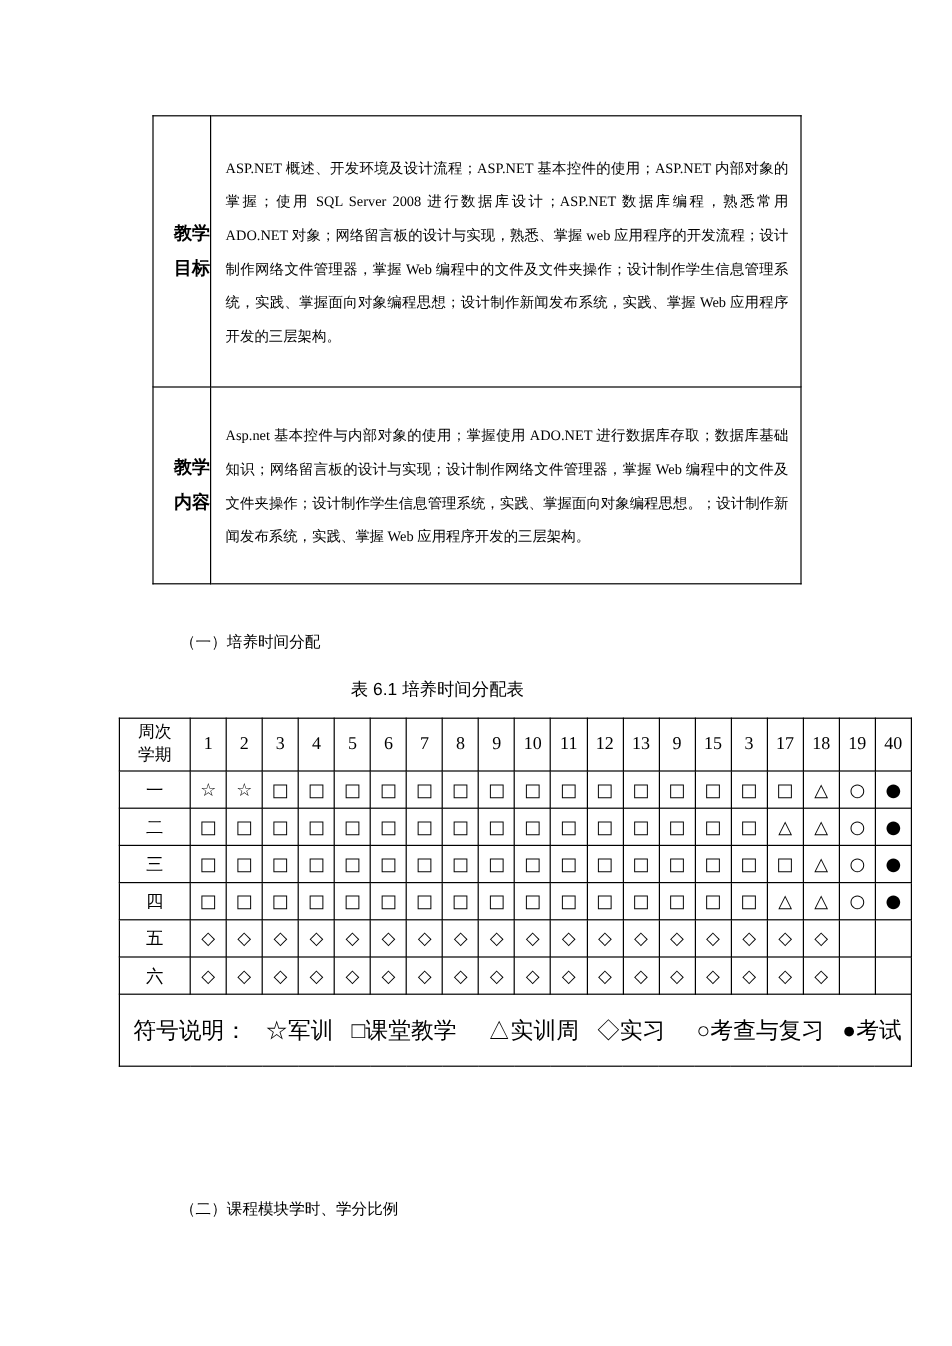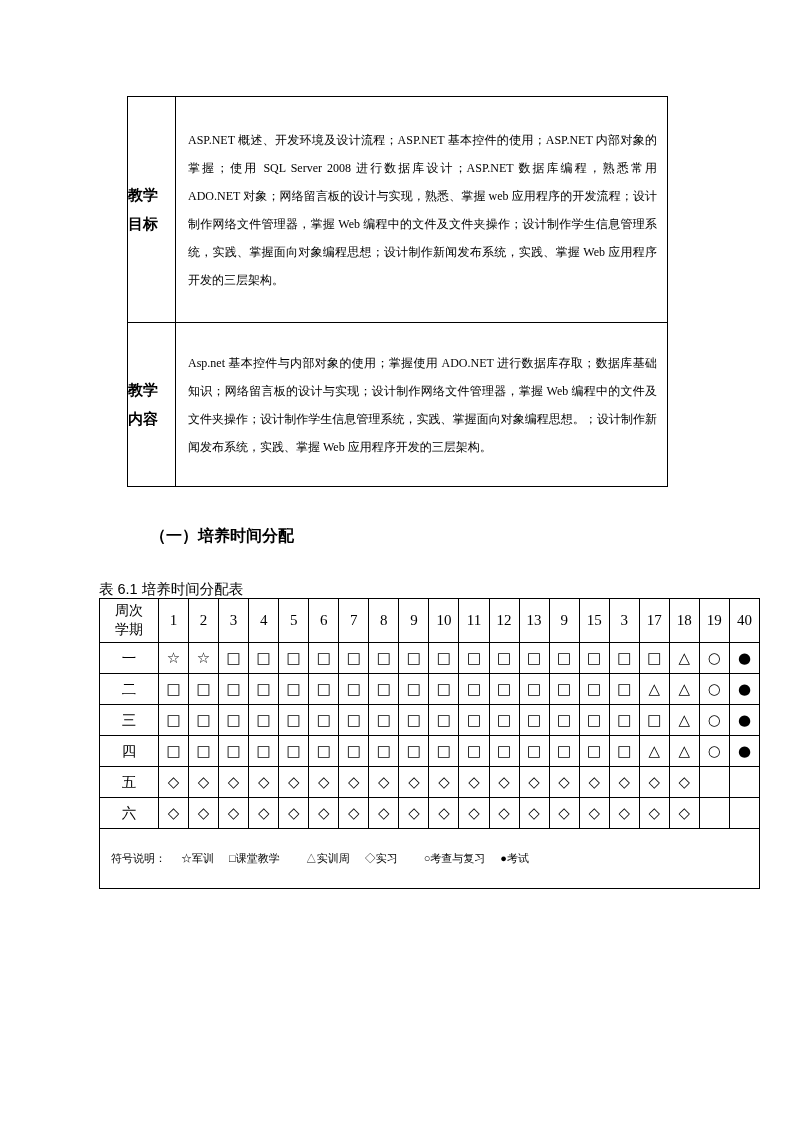--- a/index.html
+++ b/index.html
@@ -19,21 +19,21 @@
   
   .info-table {
     position: absolute; left: 127px; top: 96px;
     width: 541px;
     border-collapse: collapse;
     table-layout: fixed;
   }
   .info-table td { border: 1px solid #000; vertical-align: middle; }
   .info-table .lbl {
     width: 48px;
-    text-align: left;
+    text-align: right;
     font-weight: bold;
     font-size: 15px;
     line-height: 1.9;
     white-space: pre-line;
   }
   .info-table .cnt {
     padding: 10px 10px 10px 12px;
     font-size: 12px;
     line-height: 28px;
     text-align: justify;
@@ -44,27 +44,28 @@
   
   .sec {
     position: absolute; left: 120px; top: 496px;
     font-family: "Liberation Sans", sans-serif;
     font-size: 19px; font-weight: bold;
     letter-spacing: 0.5px;
   }
   .sub {
     position: absolute; left: 150px;
     font-family: "Liberation Sans", sans-serif;
-    font-size: 16px; font-weight: bold;
+    font-size: 13px; font-weight: normal;
   }
   .sub1 { top: 526px; }
   .sub2 { top: 999px; }
   .caption {
-    position: absolute; left: 99px; top: 580px;
+    position: absolute; left: 99px; top: 565px;
     width: 595px; padding-right: 64px;
+    text-align: center;
     font-family: "Liberation Sans", sans-serif;
     font-size: 14.5px;
   }
 
   
   .sched {
     position: absolute; left: 99px; top: 598px;
     width: 661px;
     border-collapse: collapse;
     table-layout: fixed;
@@ -83,21 +84,21 @@
     white-space: pre-line;
     line-height: 1.35;
     font-size: 14px;
   }
   .sched td { height: 31px; font-size: 14.5px; }
   .sched td.sym { font-family: "DejaVu Sans", sans-serif; font-size: 15px; }
   .sched td.legend-cell {
     height: 60px;
     text-align: left;
     padding-left: 11px;
-    font-size: 11px;
+    font-size: 19px;
     font-family: Liberation Serif, serif;
   }
   .legend-item { margin-left: 15px; }
   .legend-item:nth-of-type(4), .legend-item:nth-of-type(6) { margin-left: 26px; }
 </style>
 </head>
 <body>
 
 <div class="page">
 
@@ -284,14 +285,15 @@
           <td class="sym">◇</td>
           <td class="sym"></td>
           <td class="sym"></td>
         </tr>
         <tr>
           <td class="legend-cell" colspan="21"><span>符号说明：</span><span class="legend-item">☆军训</span><span class="legend-item">□课堂教学</span><span class="legend-item">△实训周</span><span class="legend-item">◇实习</span><span class="legend-item">○考查与复习</span><span class="legend-item">●考试</span></td>
         </tr>
       </tbody>
     </table>
 
+  <div class="sub sub2">（二）课程模块学时、学分比例</div>
 
 </div>
 
 </body></html>

